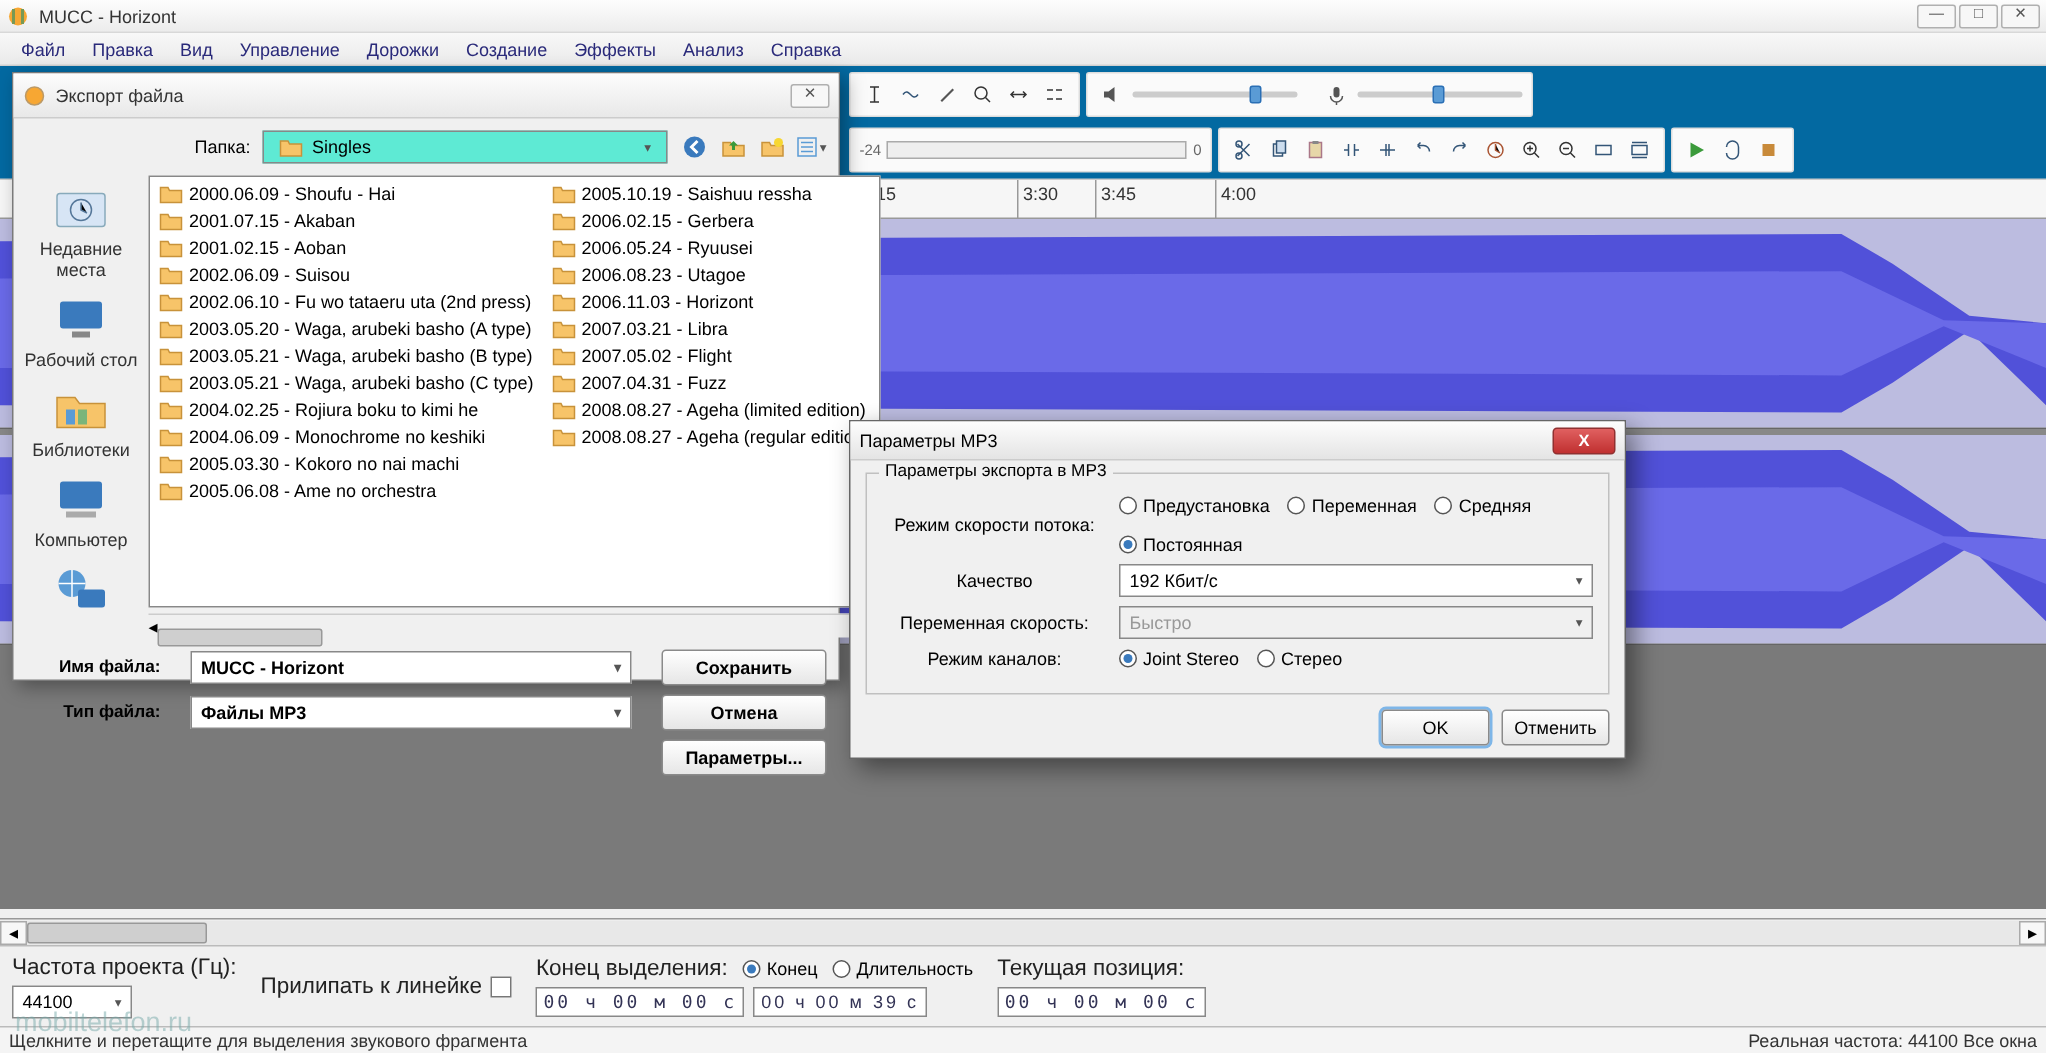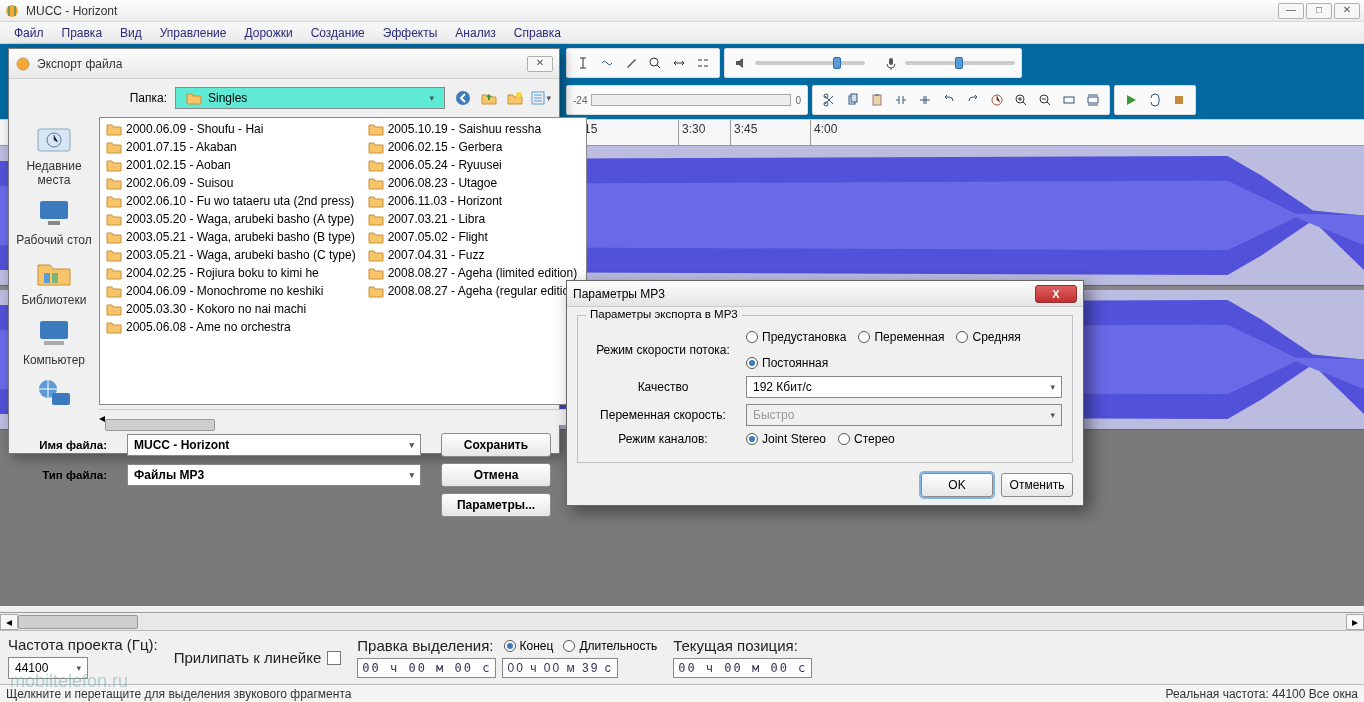--- a/index.html
+++ b/index.html
@@ -316,21 +316,21 @@
         </div>
     </div>
     <div class="sel-col" style="justify-content:flex-end">
       <div style="display:flex;align-items:center;gap:6px">
         <span class="sel-label">Прилипать к линейке</span>
         <div style="width:14px;height:14px;border:1px solid #777;background:#fff"></div>
       </div>
     </div>
     <div class="sel-col">
       <div style="display:flex;gap:10px;align-items:center">
-        <span class="sel-label">Правка выделения:</span>
+        <span class="sel-label">Конец выделения:</span>
         <div class="radio">
             <span class="dot checked"></span>
             <span>Конец</span>
           </div>
         <div class="radio">
             <span class="dot"></span>
             <span>Длительность</span>
           </div>
       </div>
       <div style="display:flex;gap:6px">

